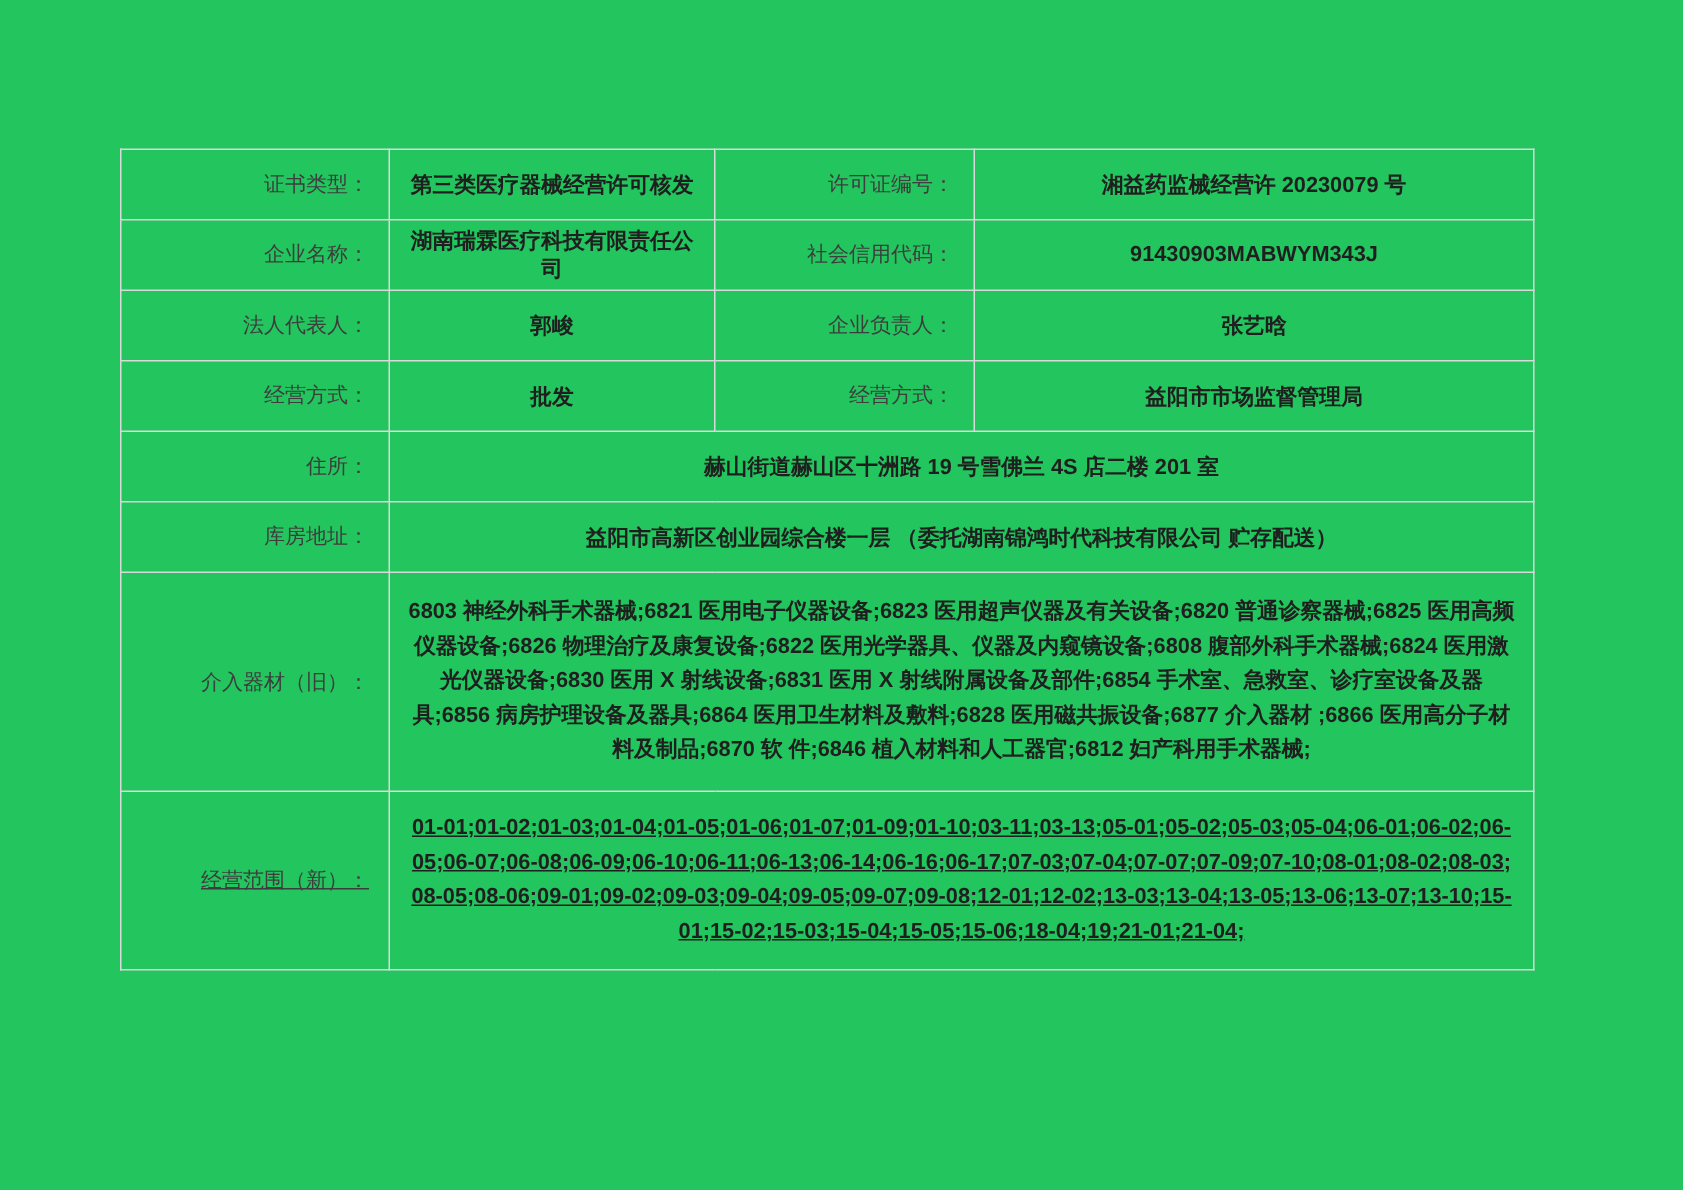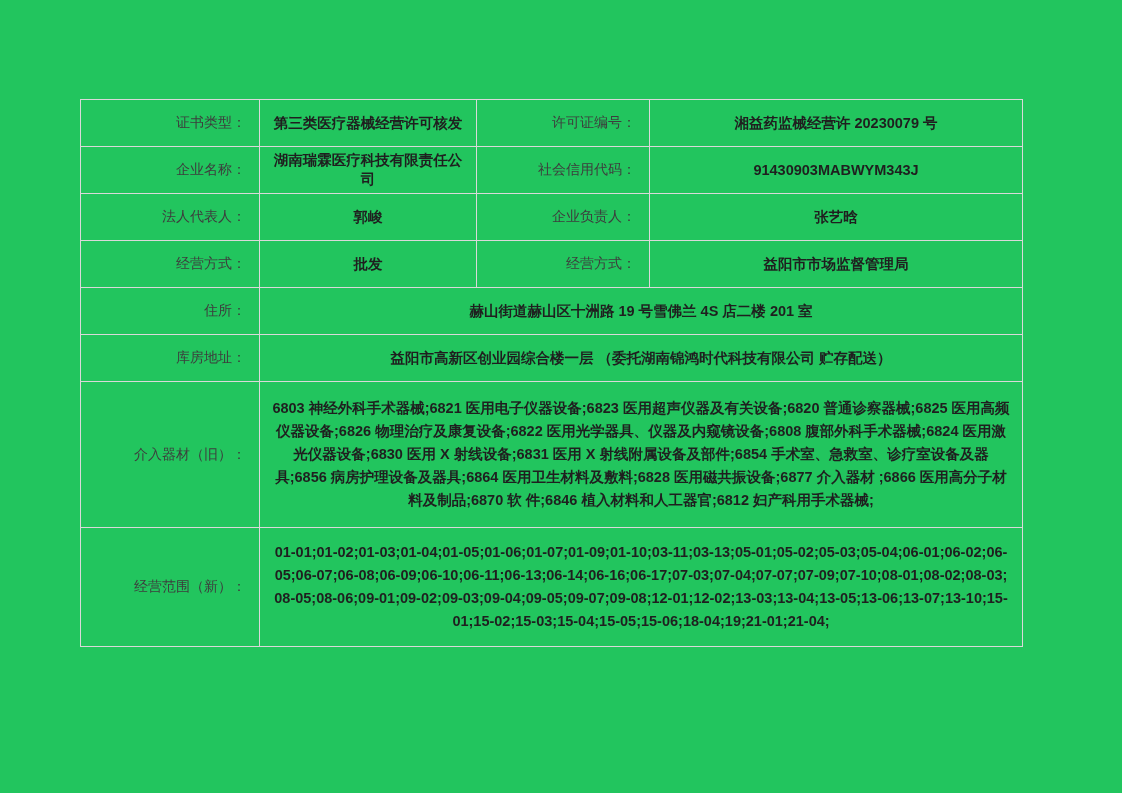--- a/index.html
+++ b/index.html
@@ -38,21 +38,21 @@
   }
   td.val {
     text-align: center;
     padding: 4px 12px 4px 12px;
     color: #1f1f1f;
     font-size: 14.5px;
     font-weight: 700;
   }
   tr.h40 td { height: 38px; }
   tr.row-scope-old td { height: 129px; }
-  tr.row-scope-new td { height: 102px; }
+  tr.row-scope-new td { height: 102px; text-decoration: underline; }
   td.val-multi {
     line-height: 23px;
     padding-top: 8px;
     padding-bottom: 8px;
   }
   td.break-all { word-break: break-all; }
 </style>
 </head>
 <body>
 

